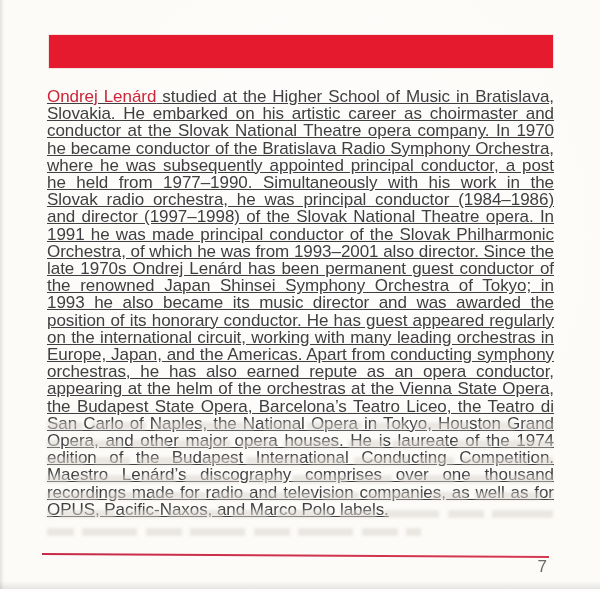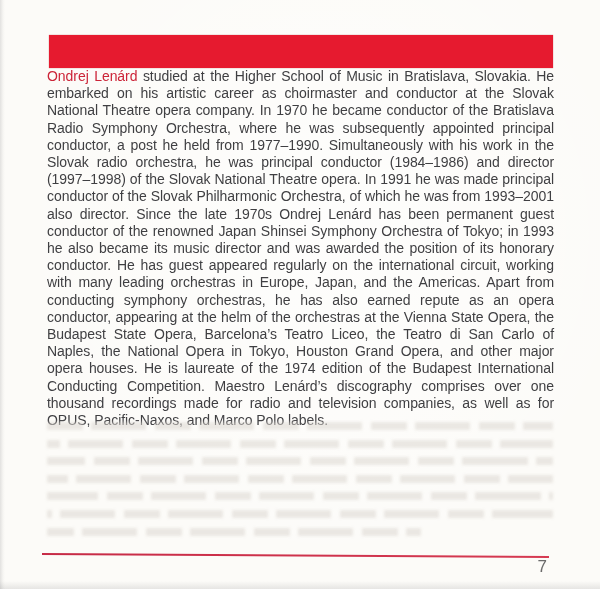--- a/index.html
+++ b/index.html
@@ -34,28 +34,29 @@
   .header-band {
     position: absolute;
     left: 49px; top: 35px;
     width: 504px; height: 33px;
     background: var(--accent, #e61a2f);
     box-shadow: 0 0 1px rgba(160,20,35,0.6);
   }
 
   .bio {
     position: absolute;
-    left: 47px; top: 68px;
+    left: 47px; top: 88px;
     width: 507px;
     margin: 0;
-    font-size: 14px;
+    font-size: 17px;
     line-height: 17.2px;
     letter-spacing: -0.05px;
     color: var(--body_text, #3f3f42);
     text-align: justify;
+    text-decoration: underline;
   }
   .bio .artist-name {
     color: var(--name_red, #cc2438);
   }
 
   
   .showthrough {
     position: absolute;
     left: 47px; top: 422px;
     width: 506px;

